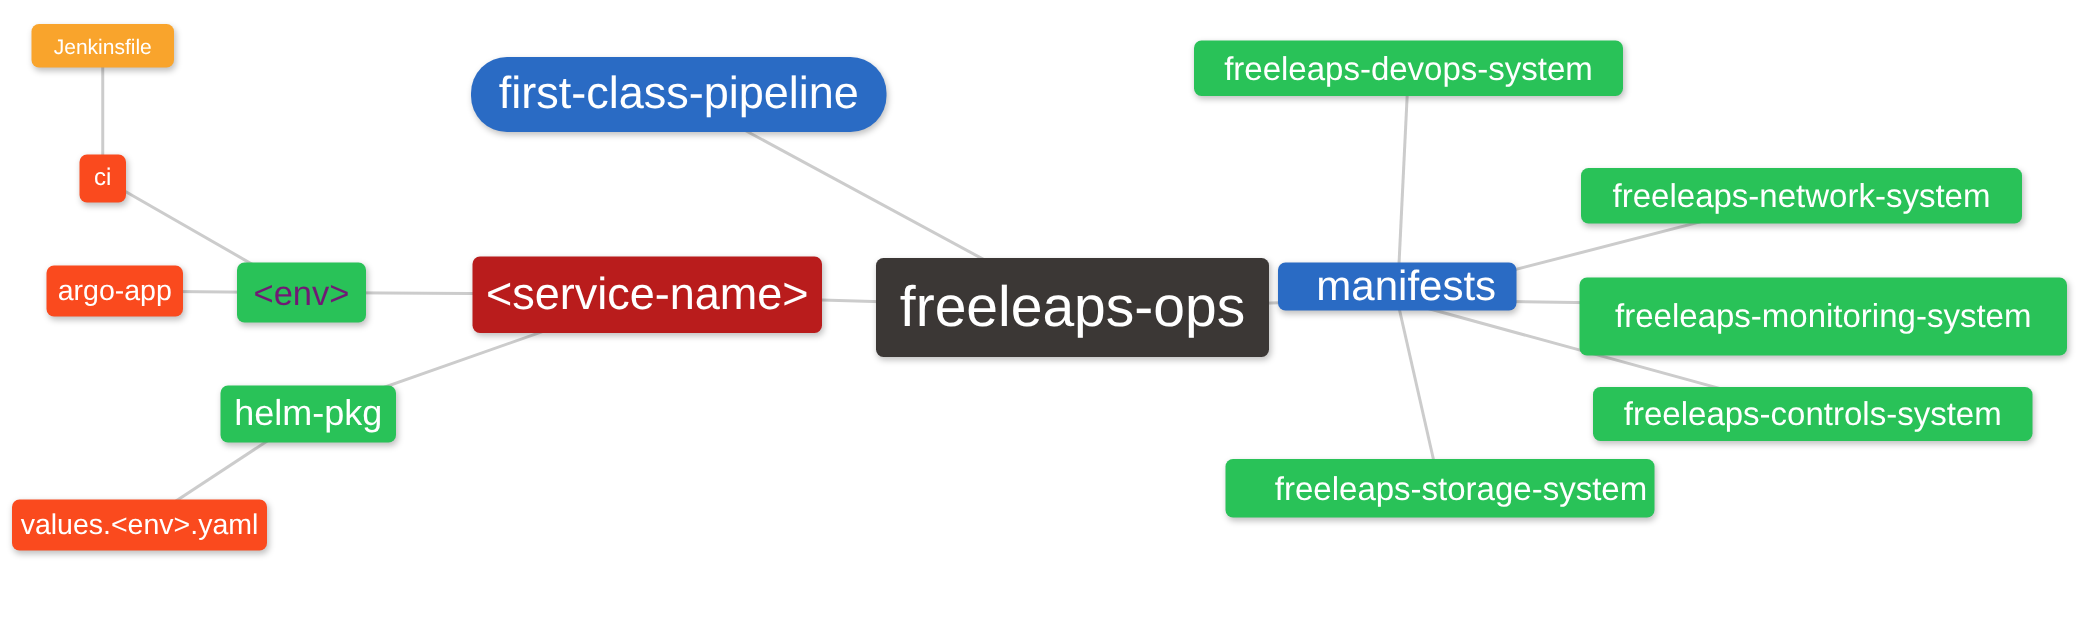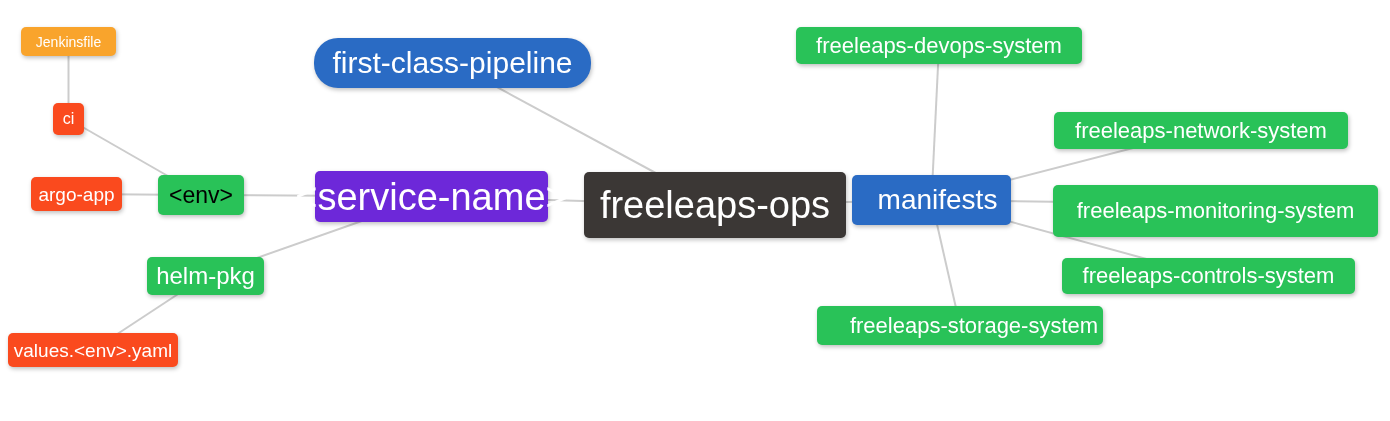--- a/index.html
+++ b/index.html
@@ -58,27 +58,27 @@
       <line x1="93" y1="350" x2="205.5" y2="276" stroke="#cccccc" stroke-width="2"></line>
       <line x1="931.5" y1="200" x2="939" y2="45.5" stroke="#cccccc" stroke-width="2"></line>
       <line x1="931.5" y1="200" x2="1201" y2="130.5" stroke="#cccccc" stroke-width="2"></line>
       <line x1="931.5" y1="200" x2="1215.5" y2="204" stroke="#cccccc" stroke-width="2"></line>
       <line x1="931.5" y1="200" x2="1208.5" y2="276" stroke="#cccccc" stroke-width="2"></line>
       <line x1="931.5" y1="200" x2="960" y2="325.5" stroke="#cccccc" stroke-width="2"></line>
     </svg>
   <div class="node-layer" id="node-layer">
       <div class="node" style="left: 584px; top: 172px; width: 262px; height: 66px; background: rgb(59, 55, 53); font-size: 38px; color: #ffffff;">freeleaps-ops</div>
       <div class="node" style="left: 314px; top: 38px; width: 277px; height: 50px; background: rgb(42, 107, 196); font-size: 30px; color: rgb(255, 255, 255); border-radius: 24px;">first-class-pipeline</div>
-      <div class="node" style="left: 315px; top: 171px; width: 233px; height: 51px; background: #6d28d9; font-size: 38px; color: rgb(255, 255, 255);">&lt;service-name&gt;</div>
-      <div class="node" style="left: 852px; top: 175px; width: 159px; height: 50px; background: rgb(42, 107, 196); font-size: 28px; color: rgb(255, 255, 255); padding-left: 12px;">manifests</div>
-      <div class="node" style="left: 158px; top: 175px; width: 86px; height: 40px; background: rgb(41, 194, 88); font-size: 23px; color: #000000;">&lt;env&gt;</div>
+      <div class="node" style="left: 315px; top: 171px; width: 233px; height: 51px; background: #b91c1c; font-size: 30px; color: rgb(255, 255, 255);">&lt;service-name&gt;</div>
+      <div class="node" style="left: 852px; top: 175px; width: 159px; height: 32px; background: rgb(42, 107, 196); font-size: 28px; color: rgb(255, 255, 255); padding-left: 12px;">manifests</div>
+      <div class="node" style="left: 158px; top: 175px; width: 86px; height: 40px; background: rgb(41, 194, 88); font-size: 23px; color: #701a75;">&lt;env&gt;</div>
       <div class="node" style="left: 147px; top: 257px; width: 117px; height: 38px; background: rgb(41, 194, 88); font-size: 24px; color: rgb(255, 255, 255);">helm-pkg</div>
       <div class="node" style="left: 53px; top: 103px; width: 31px; height: 32px; background: rgb(250, 74, 30); font-size: 16px; color: rgb(255, 255, 255);">ci</div>
       <div class="node" style="left: 31px; top: 177px; width: 91px; height: 34px; background: rgb(250, 74, 30); font-size: 19px; color: rgb(255, 255, 255);">argo-app</div>
-      <div class="node" style="left: 21px; top: 27px; width: 95px; height: 29px; background: rgb(249, 164, 44); font-size: 14px; color: rgb(255, 255, 255);">Jenkinsfile</div>
+      <div class="node" style="left: 21px; top: 16px; width: 95px; height: 29px; background: rgb(249, 164, 44); font-size: 14px; color: rgb(255, 255, 255);">Jenkinsfile</div>
       <div class="node" style="left: 8px; top: 333px; width: 170px; height: 34px; background: rgb(250, 74, 30); font-size: 19px; color: rgb(255, 255, 255);">values.&lt;env&gt;.yaml</div>
       <div class="node" style="left: 796px; top: 27px; width: 286px; height: 37px; background: rgb(41, 194, 88); font-size: 22px; color: rgb(255, 255, 255);">freeleaps-devops-system</div>
       <div class="node" style="left: 1054px; top: 112px; width: 294px; height: 37px; background: rgb(41, 194, 88); font-size: 22px; color: rgb(255, 255, 255);">freeleaps-network-system</div>
       <div class="node" style="left: 1053px; top: 185px; width: 325px; height: 52px; background: rgb(41, 194, 88); font-size: 22px; color: rgb(255, 255, 255);">freeleaps-monitoring-system</div>
       <div class="node" style="left: 1062px; top: 258px; width: 293px; height: 36px; background: rgb(41, 194, 88); font-size: 22px; color: rgb(255, 255, 255);">freeleaps-controls-system</div>
       <div class="node" style="left: 817px; top: 306px; width: 286px; height: 39px; background: rgb(41, 194, 88); font-size: 22px; color: rgb(255, 255, 255); padding-left: 28px;">freeleaps-storage-system</div>
     </div>
 </div>
 
 </body></html>

